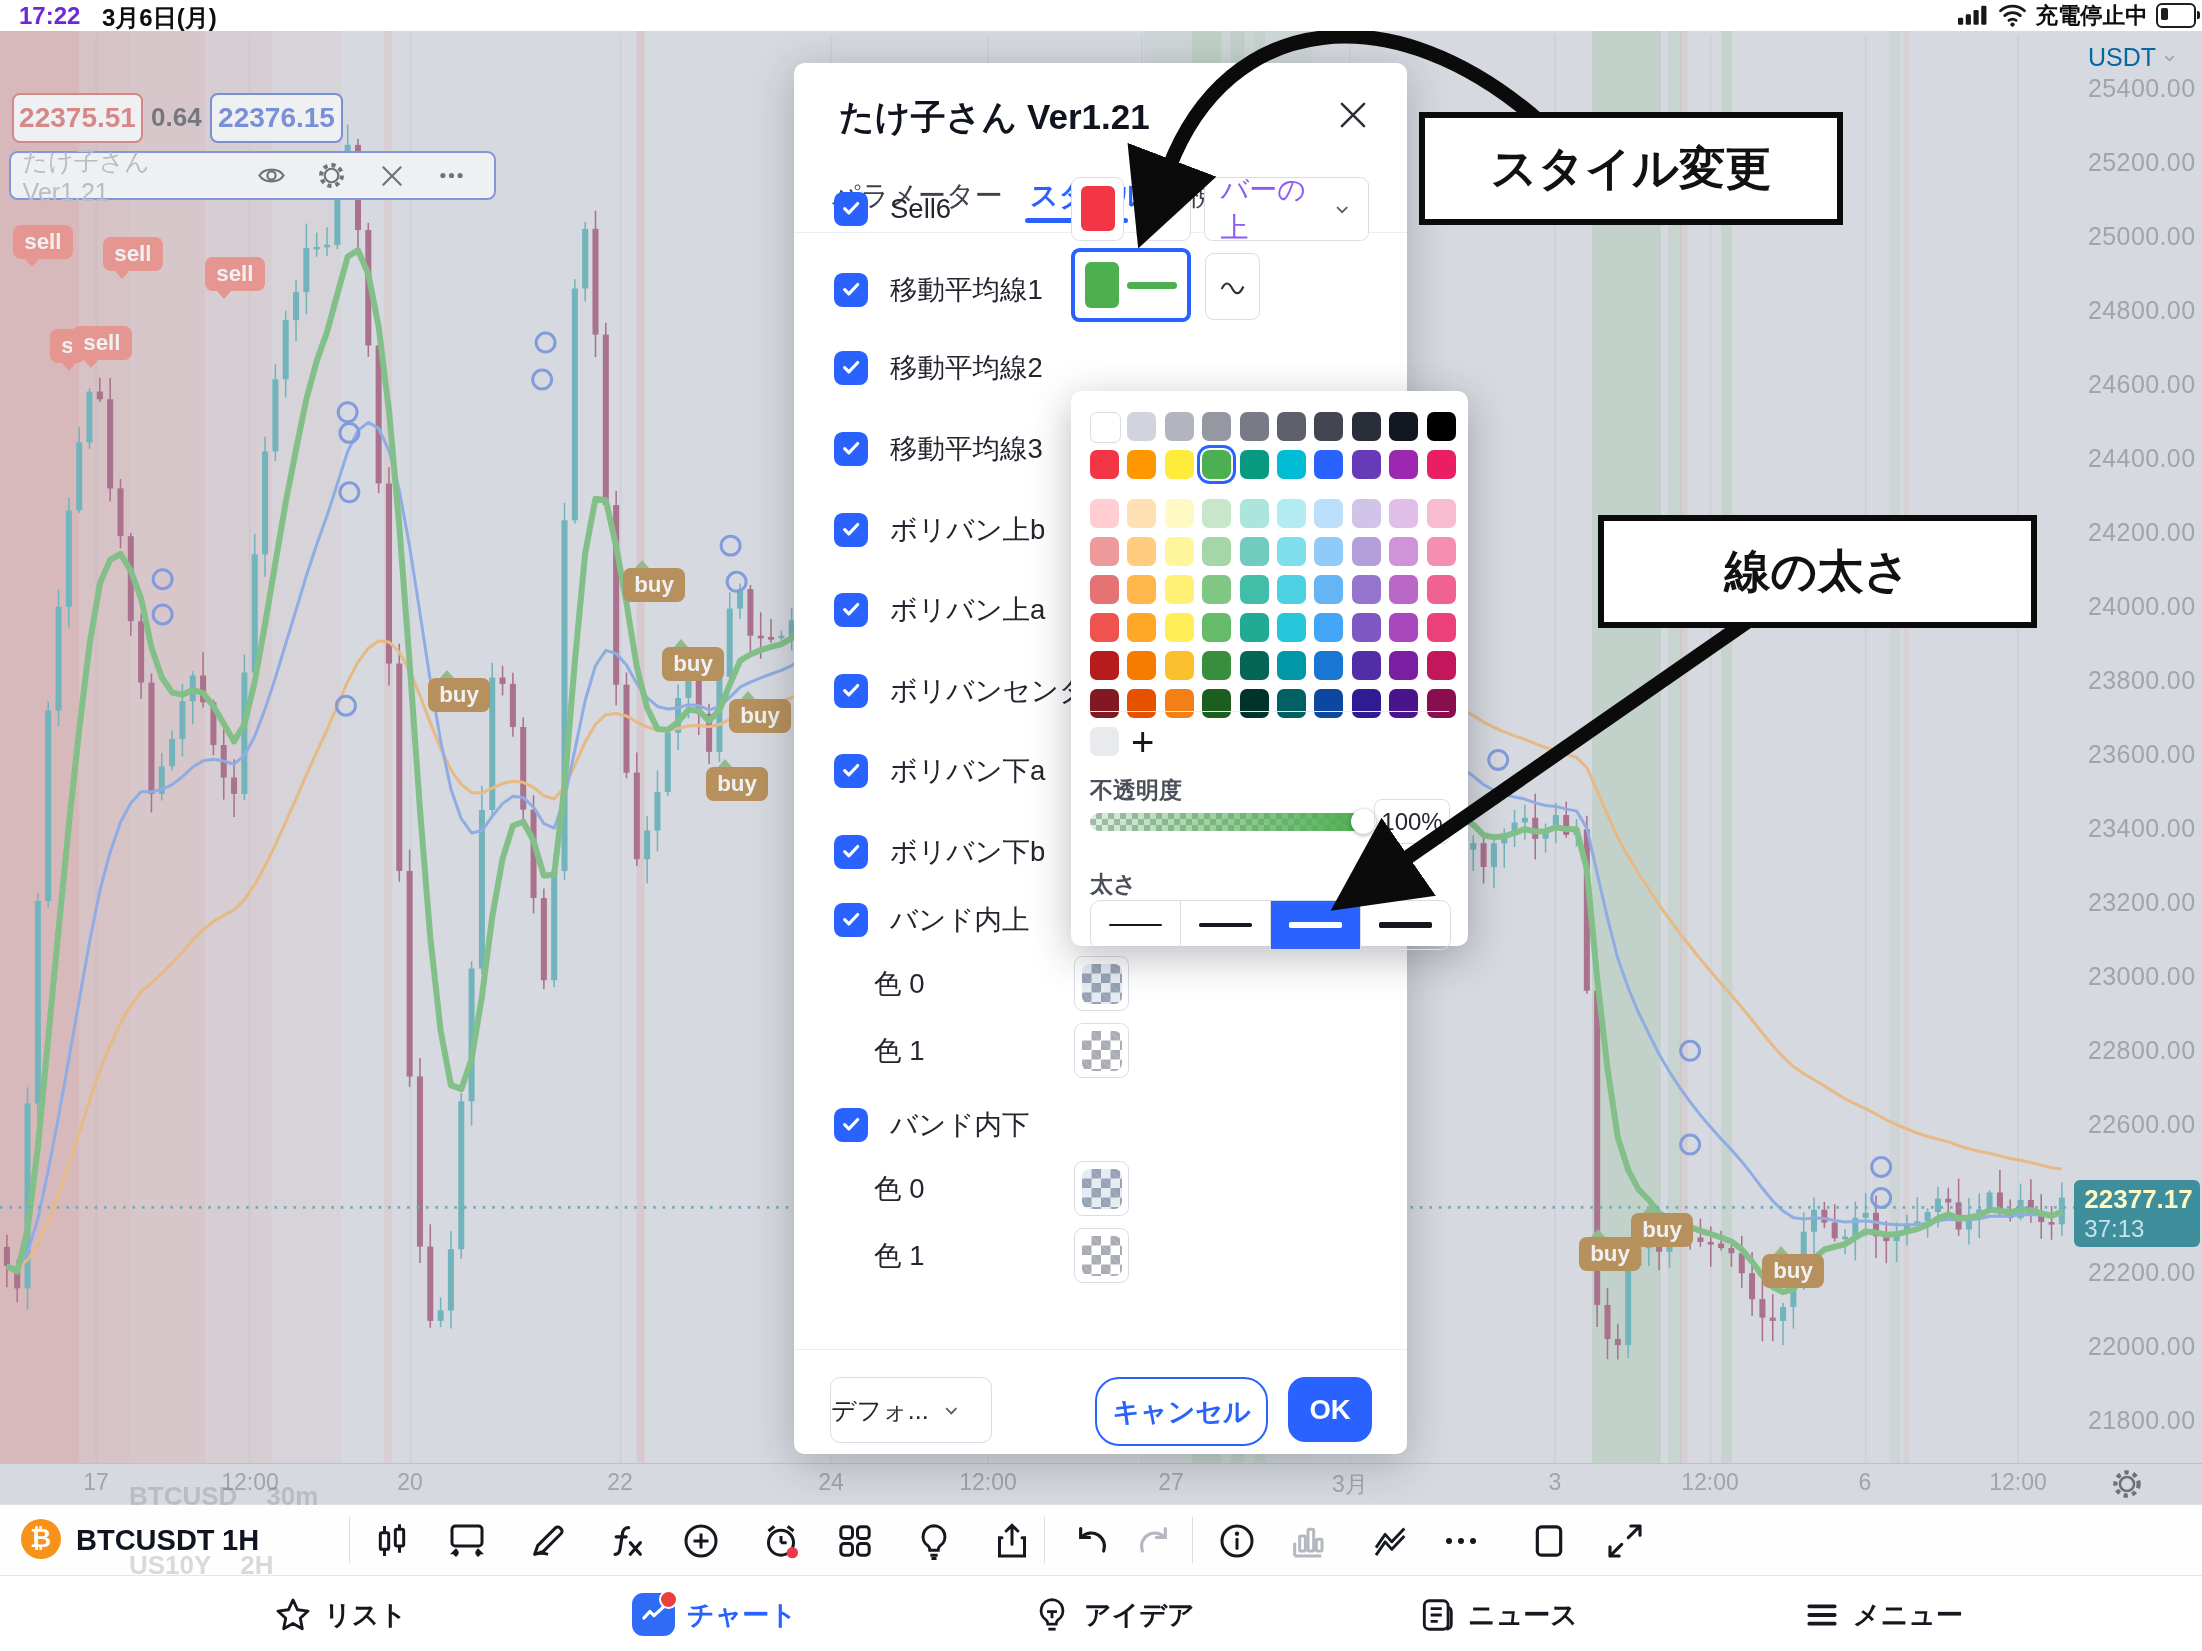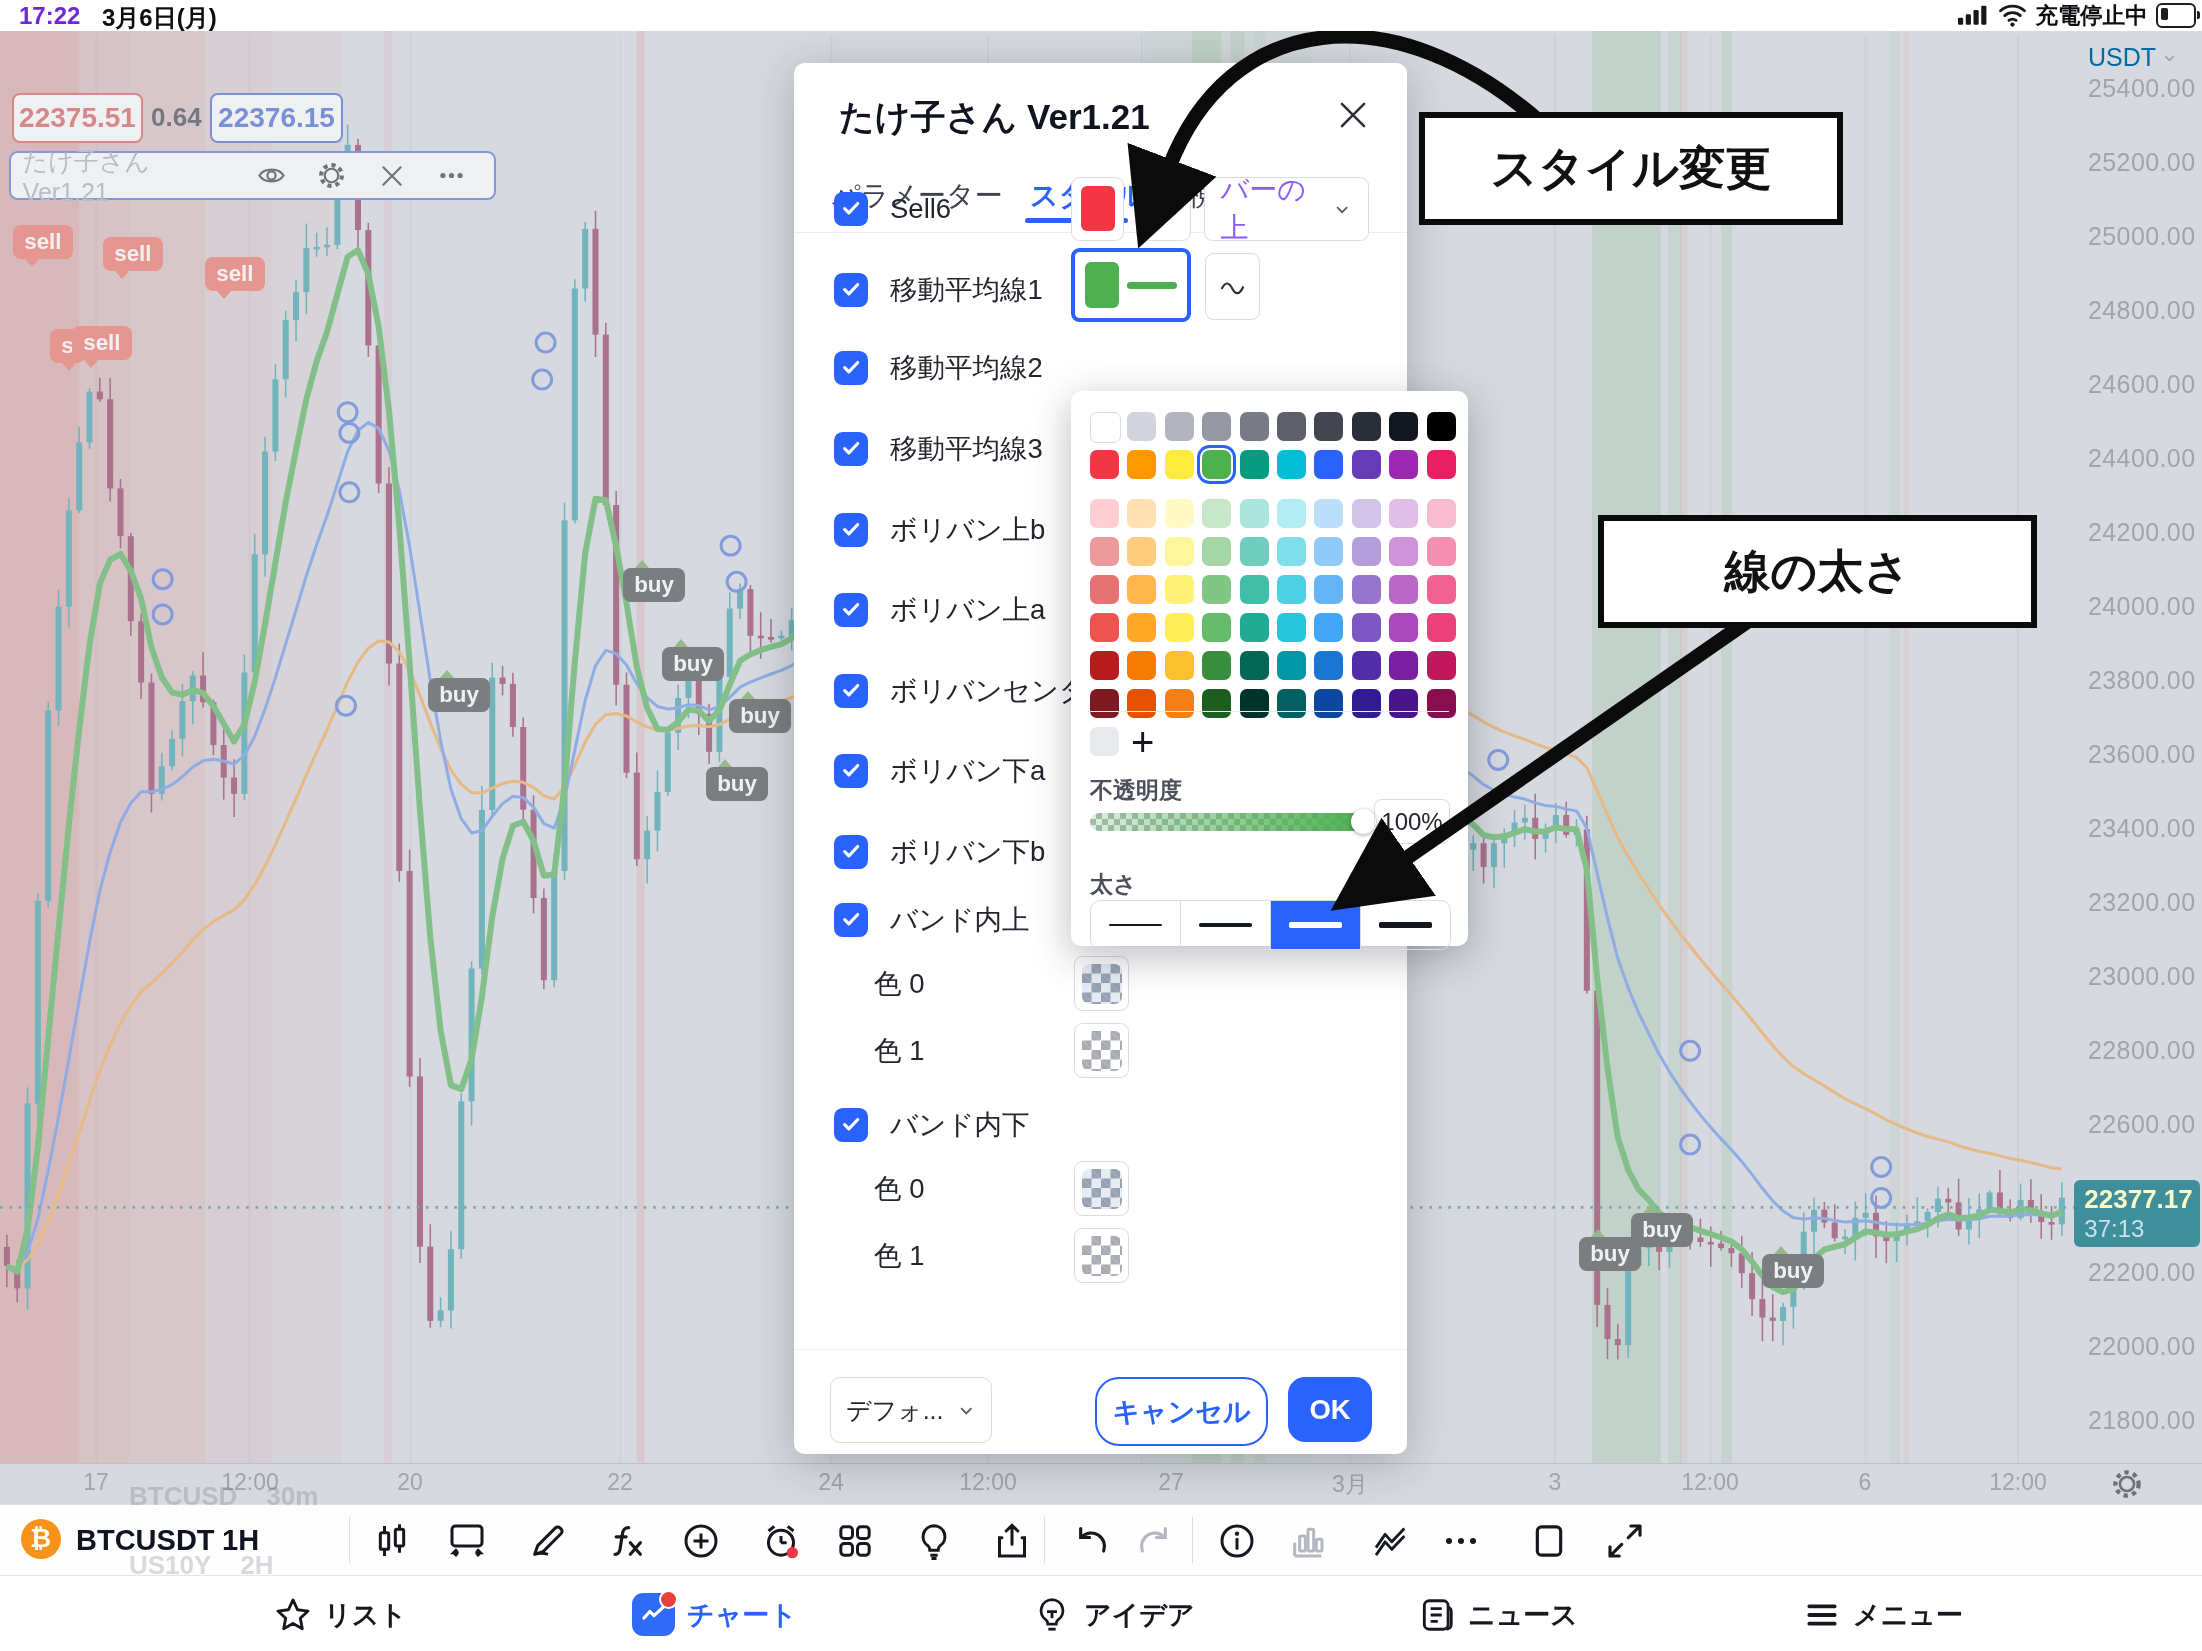--- a/index.html
+++ b/index.html
@@ -34,21 +34,21 @@
               display:flex;align-items:center;}
   #legend-name{margin-left:12px;font-size:25px;color:#a4a8b2;flex:0 0 219px;}
   .legend-ic{width:60px;display:flex;justify-content:center;color:#2b2e36;}
 
   
   .mk{position:absolute;height:34px;padding:0 11.2px;border-radius:7.7px;color:#fff;font-size:22.4px;font-weight:700;
       display:flex;align-items:center;justify-content:center;}
   .mk:after{content:"";position:absolute;left:12px;border-left:7.7px solid transparent;border-right:7.7px solid transparent;}
   .mk.sell{background:#ef6a5e;}
   .mk.sell:after{bottom:-7.7px;border-top:8.6px solid #ef6a5e;}
-  .mk.buy{background:#404040;}
+  .mk.buy{background:#a16207;}
   .mk.buy:after{top:-7.7px;border-bottom:8.6px solid #6ba455;}
 
   
   #price-axis{left:2076px;top:31px;width:126px;height:1432px;z-index:3;}
   .pa-lab{position:absolute;left:0;width:120px;text-align:left;font-size:25px;color:#9fa4ad;letter-spacing:0.4px;}
   #usdt-lab{position:absolute;left:12px;top:12px;font-size:25px;color:#0369a1;display:flex;gap:5.2px;align-items:center;}
   #price-badge{left:2074px;top:1180px;width:126px;height:67px;background:#3f8e9c;border-radius:6px;z-index:4;
                display:flex;flex-direction:column;justify-content:center;padding-left:10.3px;box-sizing:border-box;}
   #price-badge .p1{font-size:26px;font-weight:700;color:#fef9c3;line-height:31px;}
   #price-badge .p2{font-size:24px;color:#c6e4ea;line-height:27.5px;}
@@ -78,21 +78,21 @@
      linear-gradient(45deg,#97a3b4 25%,transparent 25%,transparent 75%,#97a3b4 75%),
      linear-gradient(45deg,#97a3b4 25%,#e7ecf3 25%,#e7ecf3 75%,#97a3b4 75%);
      background-size:19px 19px;background-position:0 0,9.5px 9.5px;}
   .checker.grey{background-image:
      linear-gradient(45deg,#a9acb2 25%,transparent 25%,transparent 75%,#a9acb2 75%),
      linear-gradient(45deg,#a9acb2 25%,#ffffff 25%,#ffffff 75%,#a9acb2 75%);
      background-size:19px 19px;background-position:0 0,9.5px 9.5px;}
 
   #dlg-foot-div{left:0;top:1286px;width:613px;height:0.9px;background:#eceef1;}
   #btn-template{left:36px;top:1314px;width:160px;height:64px;border:1.7px solid #d9dce2;border-radius:10.3px;background:#fff;
-                display:flex;align-items:center;justify-content:center;gap:12px;font-size:25px;color:#23262e;}
+                display:flex;align-items:center;gap:12px;font-size:25px;color:#23262e;}
   #btn-cancel{left:301px;top:1314px;width:169px;height:65px;border:2.2px solid #2962ff;border-radius:24px;background:#fff;
               display:flex;align-items:center;justify-content:center;font-size:27px;font-weight:600;color:#2962ff;}
   #btn-ok{left:494px;top:1314px;width:84px;height:65px;border-radius:17px;background:#2962ff;
           display:flex;align-items:center;justify-content:center;font-size:27.5px;font-weight:700;color:#fff;}
 
   
   #picker{left:1071px;top:391px;width:397px;height:555px;background:#fff;border-radius:10.3px;z-index:21;
           box-shadow:0 10.3px 40px rgba(30,34,45,.30);}
   .pal{position:absolute;width:29px;height:29px;border-radius:6.9px;}
   .pal.selected{outline:3.4px solid #2962ff;outline-offset:2.6px;border-radius:7.7px;}

